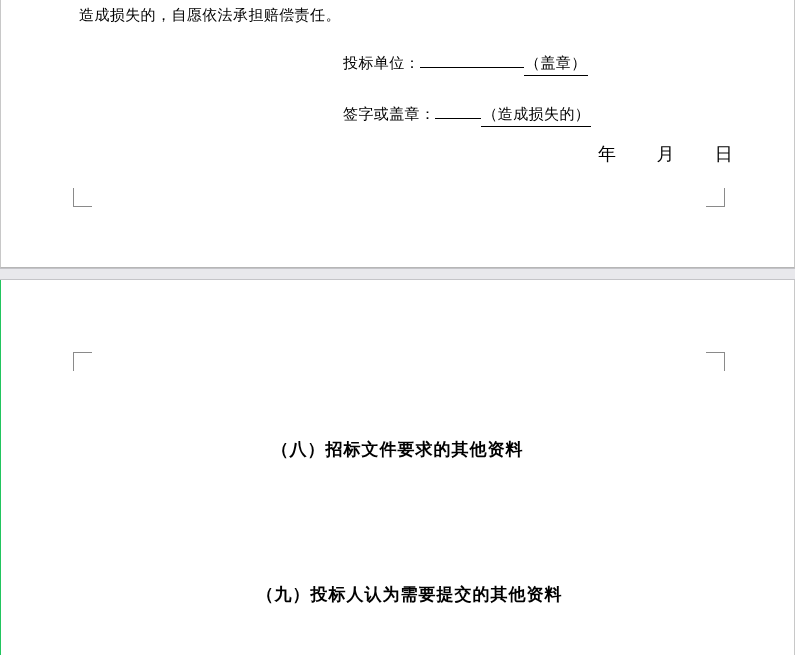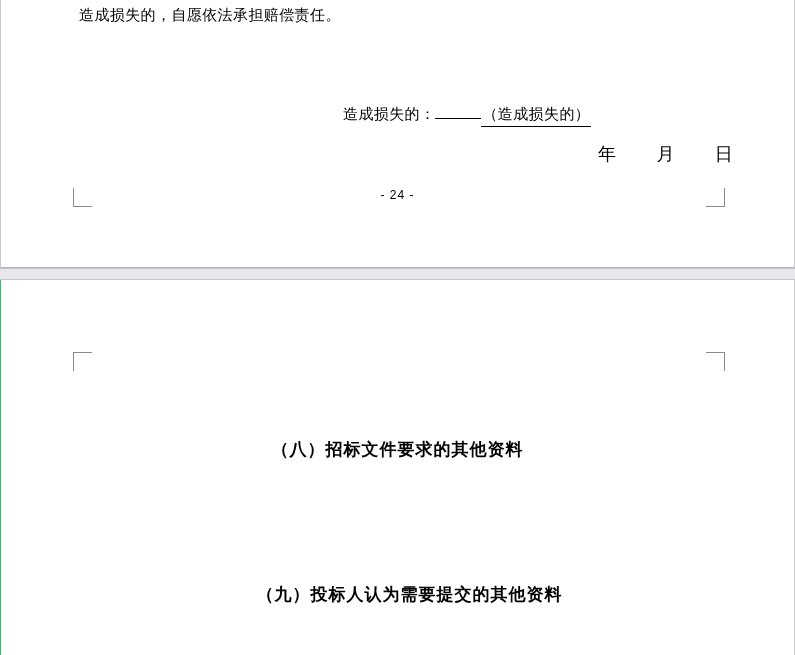--- a/index.html
+++ b/index.html
@@ -130,33 +130,35 @@
 </style>
 </head>
 <body>
 
 <div class="doc-viewport">
 
   <div class="page page-one">
 
     <div class="body-line" style="left:78px; top:4px;">造成损失的，自愿依法承担赔偿责任。</div>
 
+    <div class="sig-row" style="left:342px; top:50px;">
+      <span class="sig-label">投标单位：</span><span class="sig-rule wide"></span><span class="sig-note">（盖章）</span>
+    </div>
 
     <div class="sig-row" style="left:342px; top:101px;">
-      <span class="sig-label">造成损失的：</span><span class="sig-rule narrow"></span><span class="sig-note">（造成损失的）</span>
+      <span class="sig-label">签字或盖章：</span><span class="sig-rule narrow"></span><span class="sig-note">（造成损失的）</span>
     </div>
 
     <div class="date-row" style="left:597px; top:142px;">
       <span>年</span><span class="date-gap-1"></span><span>月</span><span class="date-gap-2"></span><span>日</span>
     </div>
 
     <div class="crop bl" style="left:72px; top:188px;"></div>
     <div class="crop br" style="left:705px; top:188px;"></div>
 
-    <div class="page-number" style="top:188px;">- 24 -</div>
   </div>
 
   <div class="page-gap"></div>
 
   <div class="page page-two">
 
     <div class="crop tl" style="left:72px; top:72px;"></div>
     <div class="crop tr" style="left:705px; top:72px;"></div>
 
     <div class="section-heading" style="top:158px;">（八）招标文件要求的其他资料</div>

